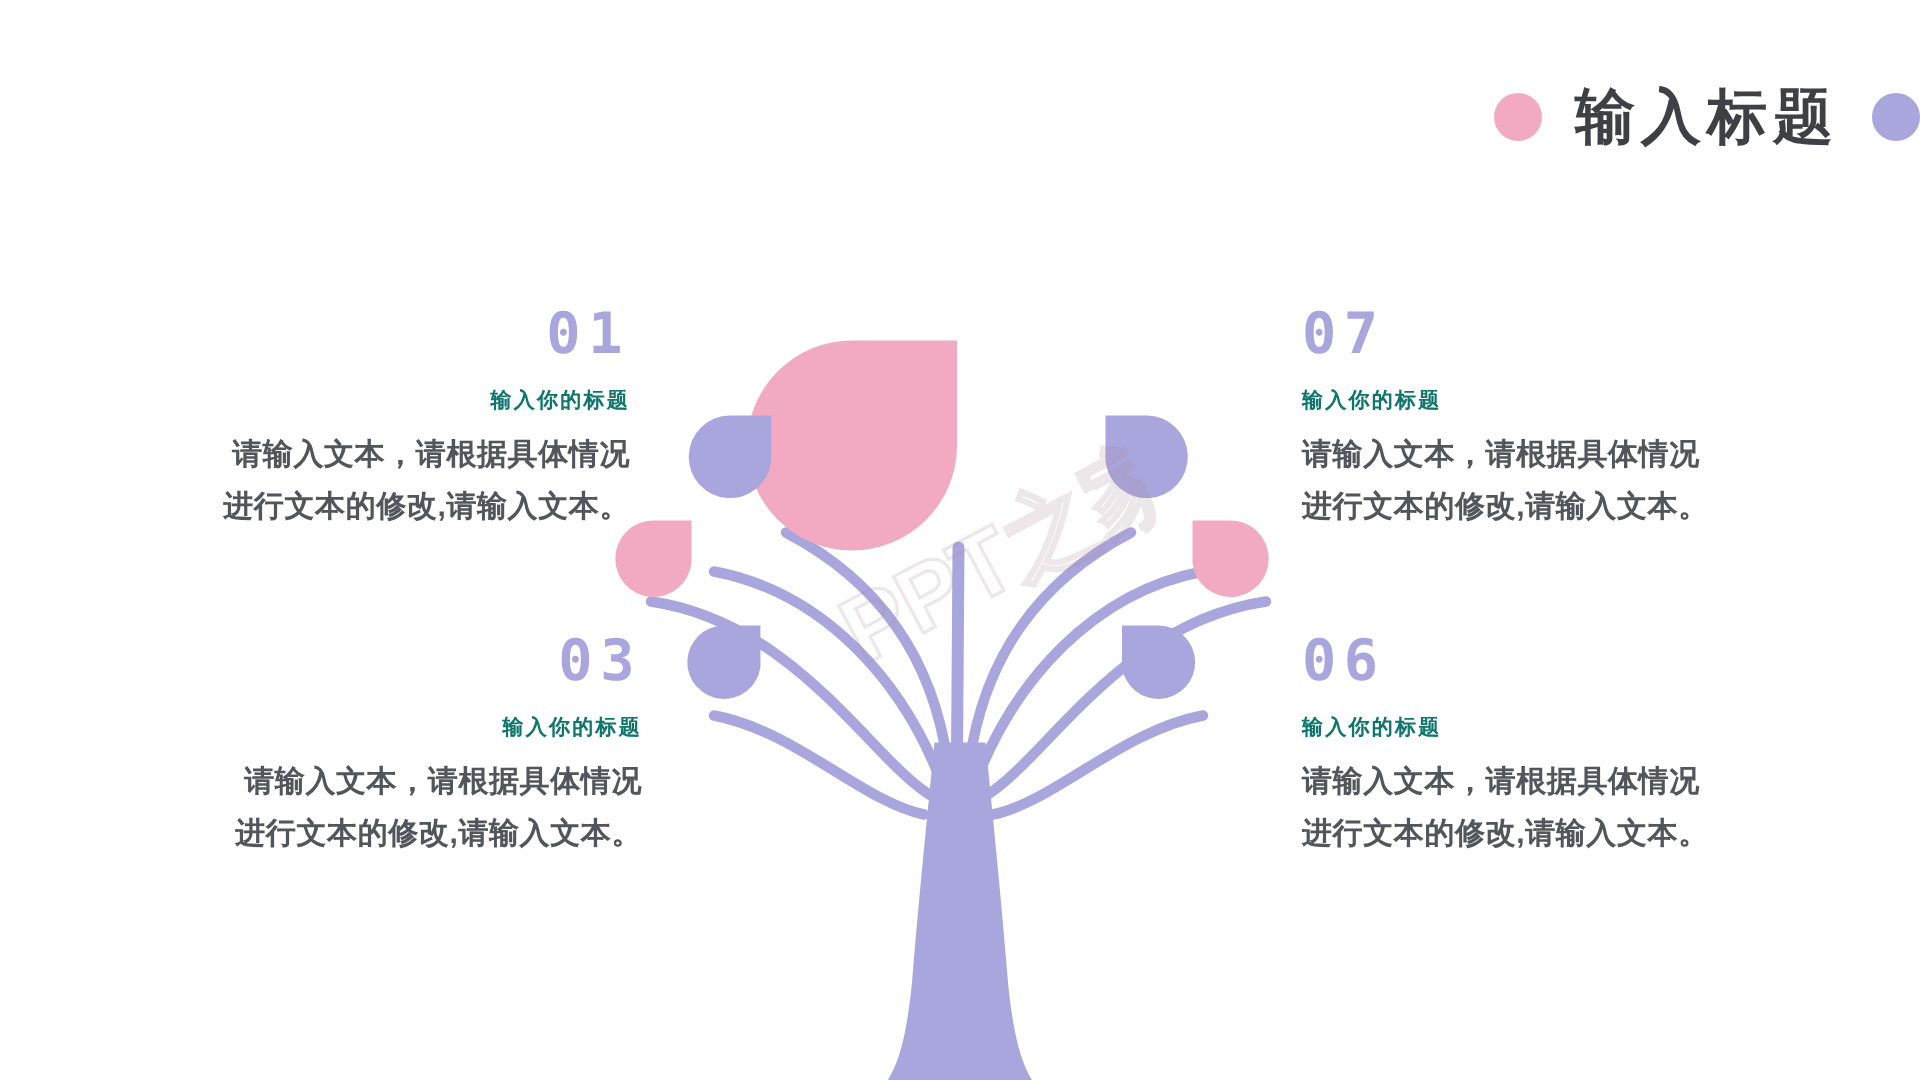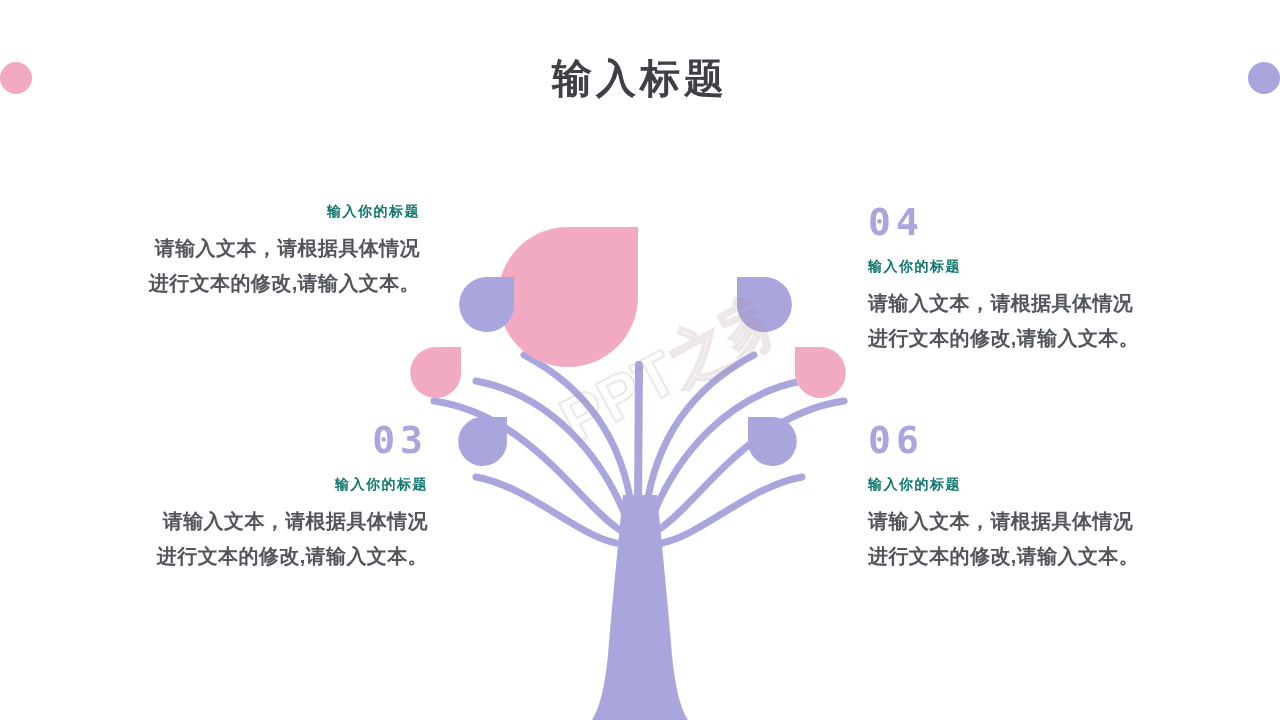--- a/index.html
+++ b/index.html
@@ -18,21 +18,21 @@
   }
 
   
   .title-row {
     position: absolute;
     left: 0;
     top: 58px;
     width: 1280px;
     display: flex;
     align-items: center;
-    justify-content: space-between;
+    justify-content: flex-end;
     gap: 22px;
   }
   .title-dot {
     width: 32px;
     height: 32px;
     border-radius: 50%;
     flex: 0 0 auto;
   }
   .title-dot.pink   { background: #f2aac3; }
   .title-dot.purple { background: #a9a6dd; }
@@ -183,29 +183,30 @@
     <text x="8" y="112" font-family="&quot;Liberation Sans&quot;, sans-serif" font-size="62" font-weight="700" fill="none" stroke="#b08c99" stroke-width="2.2">PPT之家网</text>
   </svg>
 
   <div class="title-row">
     <span class="title-dot pink"></span>
     <span class="title-text">输入标题</span>
     <span class="title-dot purple"></span>
   </div>
 
   <div class="block right-align" id="block-01">
+    <div class="num">01</div>
     <div class="heading">输入你的标题</div>
     <div class="body">
       <div>请输入文本，请根据具体情况</div>
       <div>进行文本的修改,请输入文本。</div>
     </div>
   </div>
 
   <div class="block left-align" id="block-02">
-    <div class="num">04</div>
+    <div class="num">07</div>
     <div class="heading">输入你的标题</div>
     <div class="body">
       <div>请输入文本，请根据具体情况</div>
       <div>进行文本的修改,请输入文本。</div>
     </div>
   </div>
 
   <div class="block right-align" id="block-03">
     <div class="num">03</div>
     <div class="heading">输入你的标题</div>

